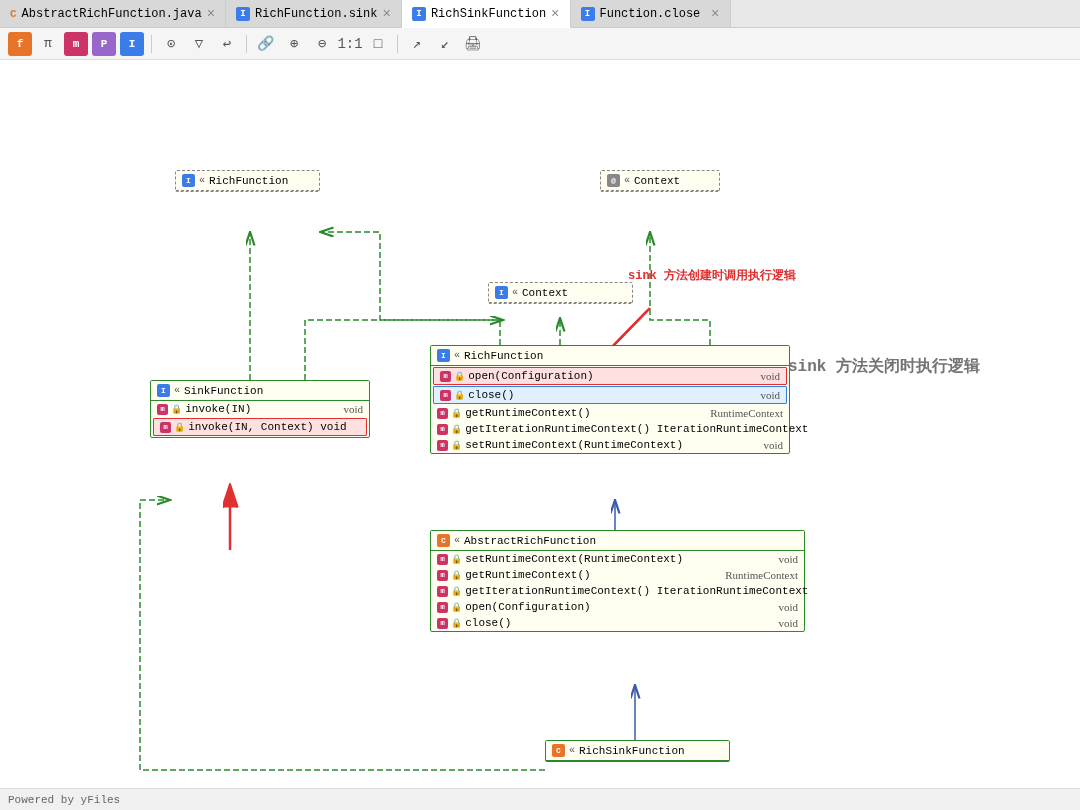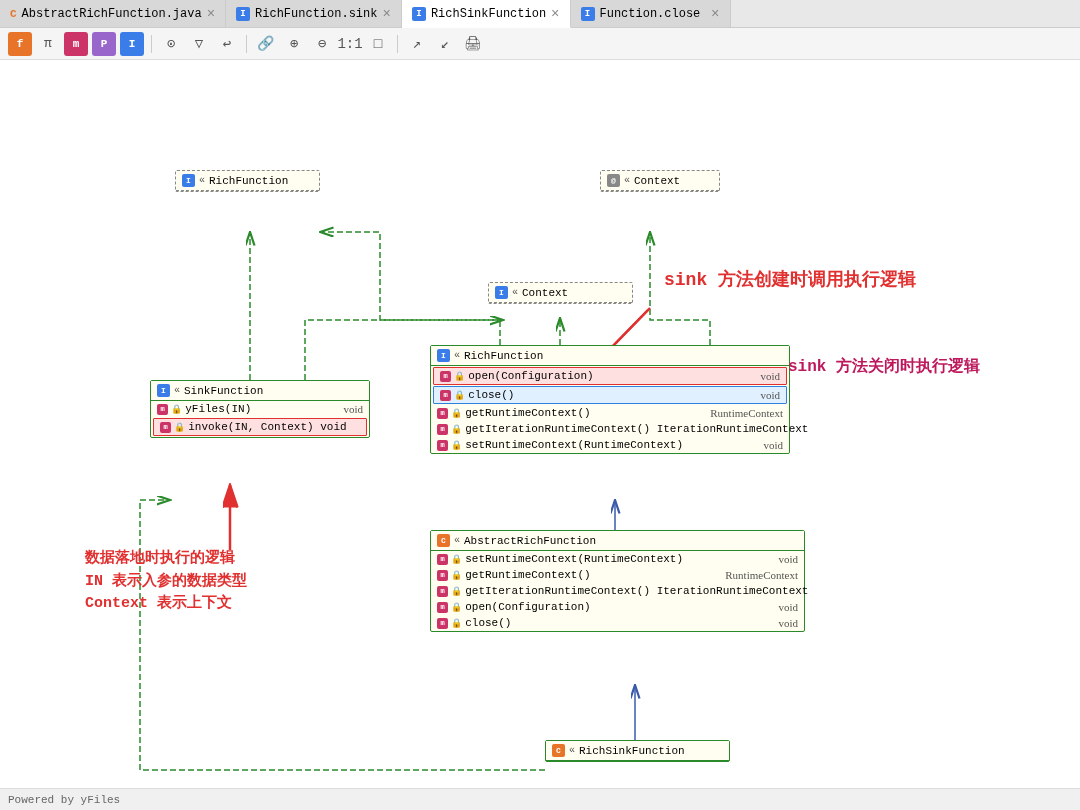--- a/index.html
+++ b/index.html
@@ -158,21 +158,21 @@
 
     
     .annotation {
       position: absolute;
       font-size: 15px;
       font-weight: bold;
       line-height: 1.4;
       pointer-events: none;
     }
     .annotation.red { color: #e03030; }
-    .annotation.cyan { color: #be185d; }
+    .annotation.cyan { color: #737373; }
 
     
     .footer {
       position: absolute;
       bottom: 0;
       left: 0;
       width: 100%;
       height: 22px;
       background: #f0f0f0;
       border-top: 1px solid #ddd;
@@ -316,21 +316,21 @@
 
   <div class="uml-box" style="top:320px; left:150px; width:220px; border-color: #2a8a2a; border-width:1.5px;">
     <div class="uml-box-header" style="border-color:#2a8a2a;">
       <span class="uml-icon-i">I</span>
       <span style="font-size:10px;color:#555;">«</span>
       <span>SinkFunction</span>
     </div>
     <div class="uml-row">
       <span class="uml-method-icon">m</span>
       <span class="lock-icon">🔒</span>
-      <span class="method-name">yFiles(IN)</span>
+      <span class="method-name">invoke(IN)</span>
       <span class="return-type">void</span>
     </div>
     <div class="uml-row highlight-red">
       <span class="uml-method-icon">m</span>
       <span class="lock-icon">🔒</span>
       <span class="method-name">invoke(IN, Context) void</span>
     </div>
   </div>
 
   <div class="uml-box" style="top:285px; left:430px; width:360px; border-color: #2a8a2a; border-width:1.5px;">
@@ -408,31 +408,26 @@
   </div>
 
   <div class="uml-box" style="top:680px; left:545px; width:185px; border-color:#2a8a2a; border-width:1.5px;">
     <div class="uml-box-header" style="border-color:#2a8a2a;">
       <span class="uml-icon-c">C</span>
       <span style="font-size:10px;color:#555;">«</span>
       <span>RichSinkFunction</span>
     </div>
   </div>
 
-  <div class="annotation red" style="top:208px; left:664px; font-size:18px;">
+  <div class="annotation red" style="top:208px; left:628px; font-size:12px;">
     sink 方法创建时调用执行逻辑
   </div>
 
   <div class="annotation cyan" style="top:296px; left:788px; font-size:16px;">
     sink 方法关闭时执行逻辑
   </div>
 
-  <div class="annotation red" style="top:488px; left:85px; font-size:15px; line-height:1.5;">
-    数据落地时执行的逻辑<br>
-    IN 表示入参的数据类型<br>
-    Context 表示上下文
-  </div>
 
 </div>
 
 <div class="footer">
   <span>Powered by yFiles</span>
 </div>
 
 </body></html>

